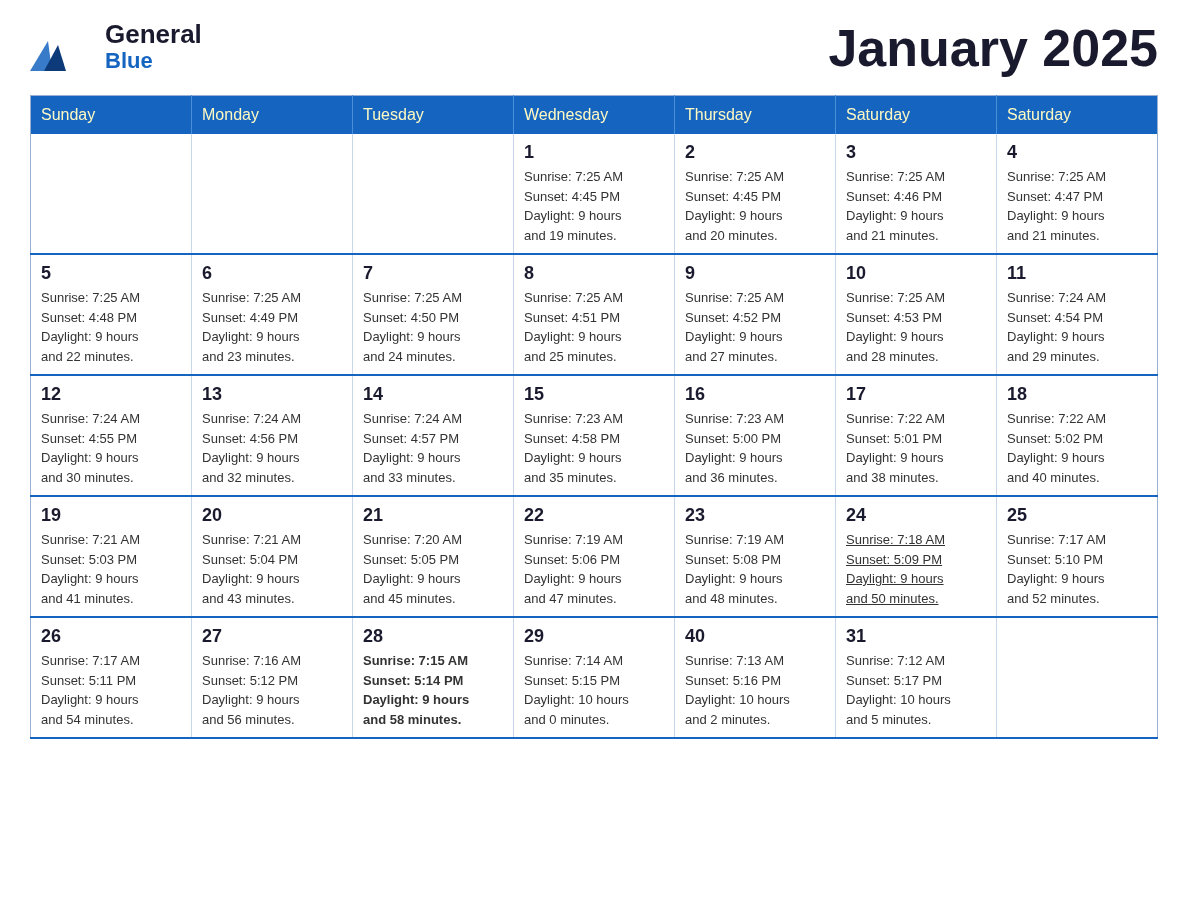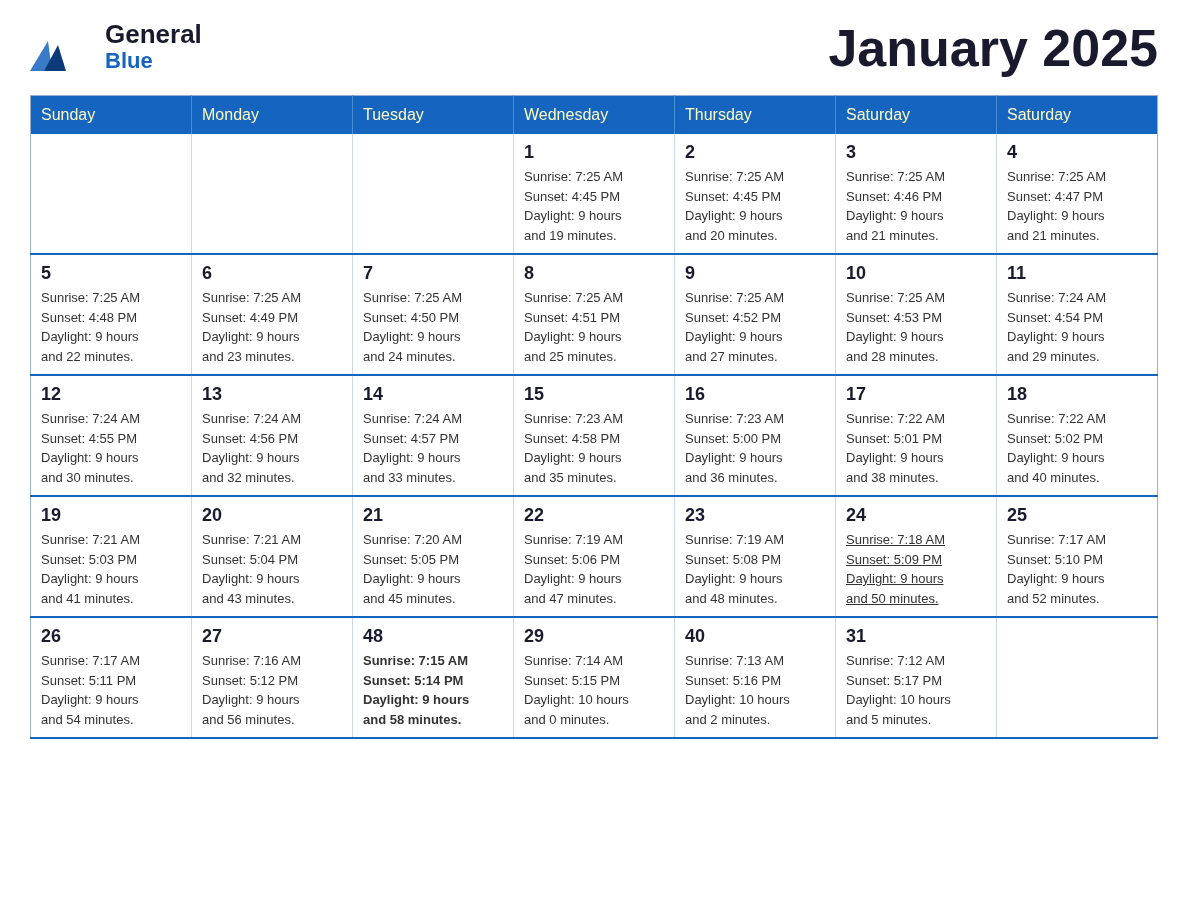--- a/index.html
+++ b/index.html
@@ -325,21 +325,21 @@
 and 54 minutes.</div>
         </td>
         <td>
           <span class="day-number">27</span>
           <div class="day-info" style="white-space: pre-line;">Sunrise: 7:16 AM
 Sunset: 5:12 PM
 Daylight: 9 hours
 and 56 minutes.</div>
         </td>
         <td>
-          <span class="day-number">48</span>
+          <span class="day-number">28</span>
           <div class="day-info" style="white-space: pre-line; font-weight: bold;">Sunrise: 7:15 AM
 Sunset: 5:14 PM
 Daylight: 9 hours
 and 58 minutes.</div>
         </td>
         <td>
           <span class="day-number">29</span>
           <div class="day-info" style="white-space: pre-line;">Sunrise: 7:14 AM
 Sunset: 5:15 PM
 Daylight: 10 hours

